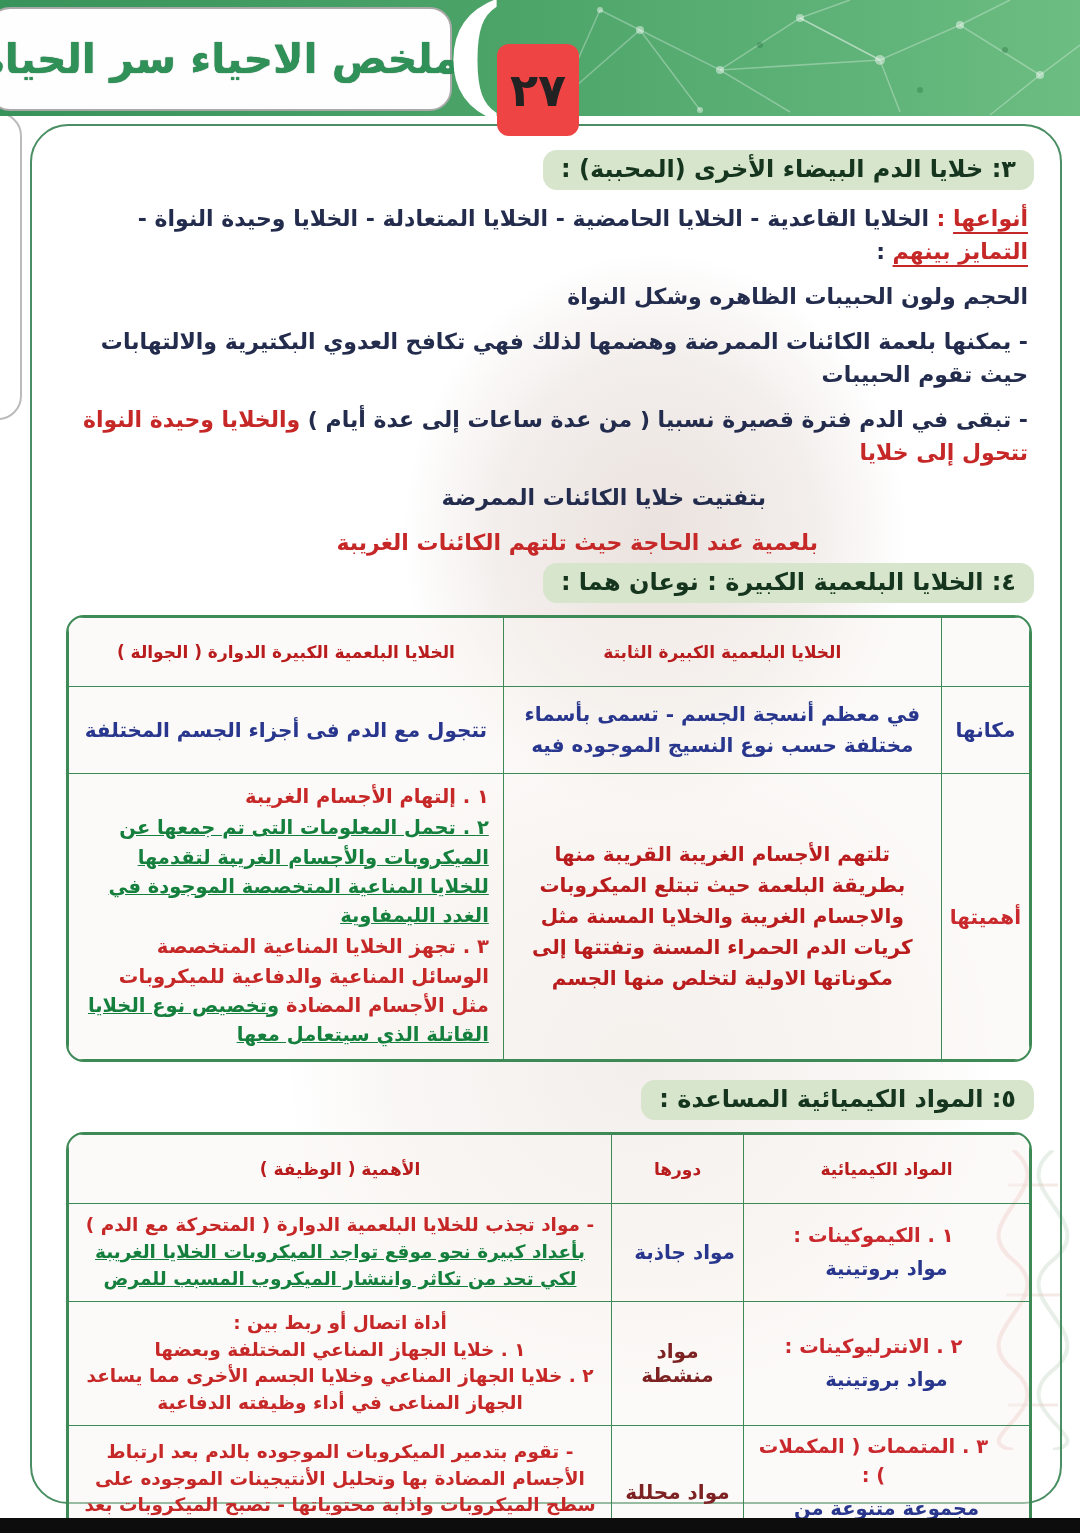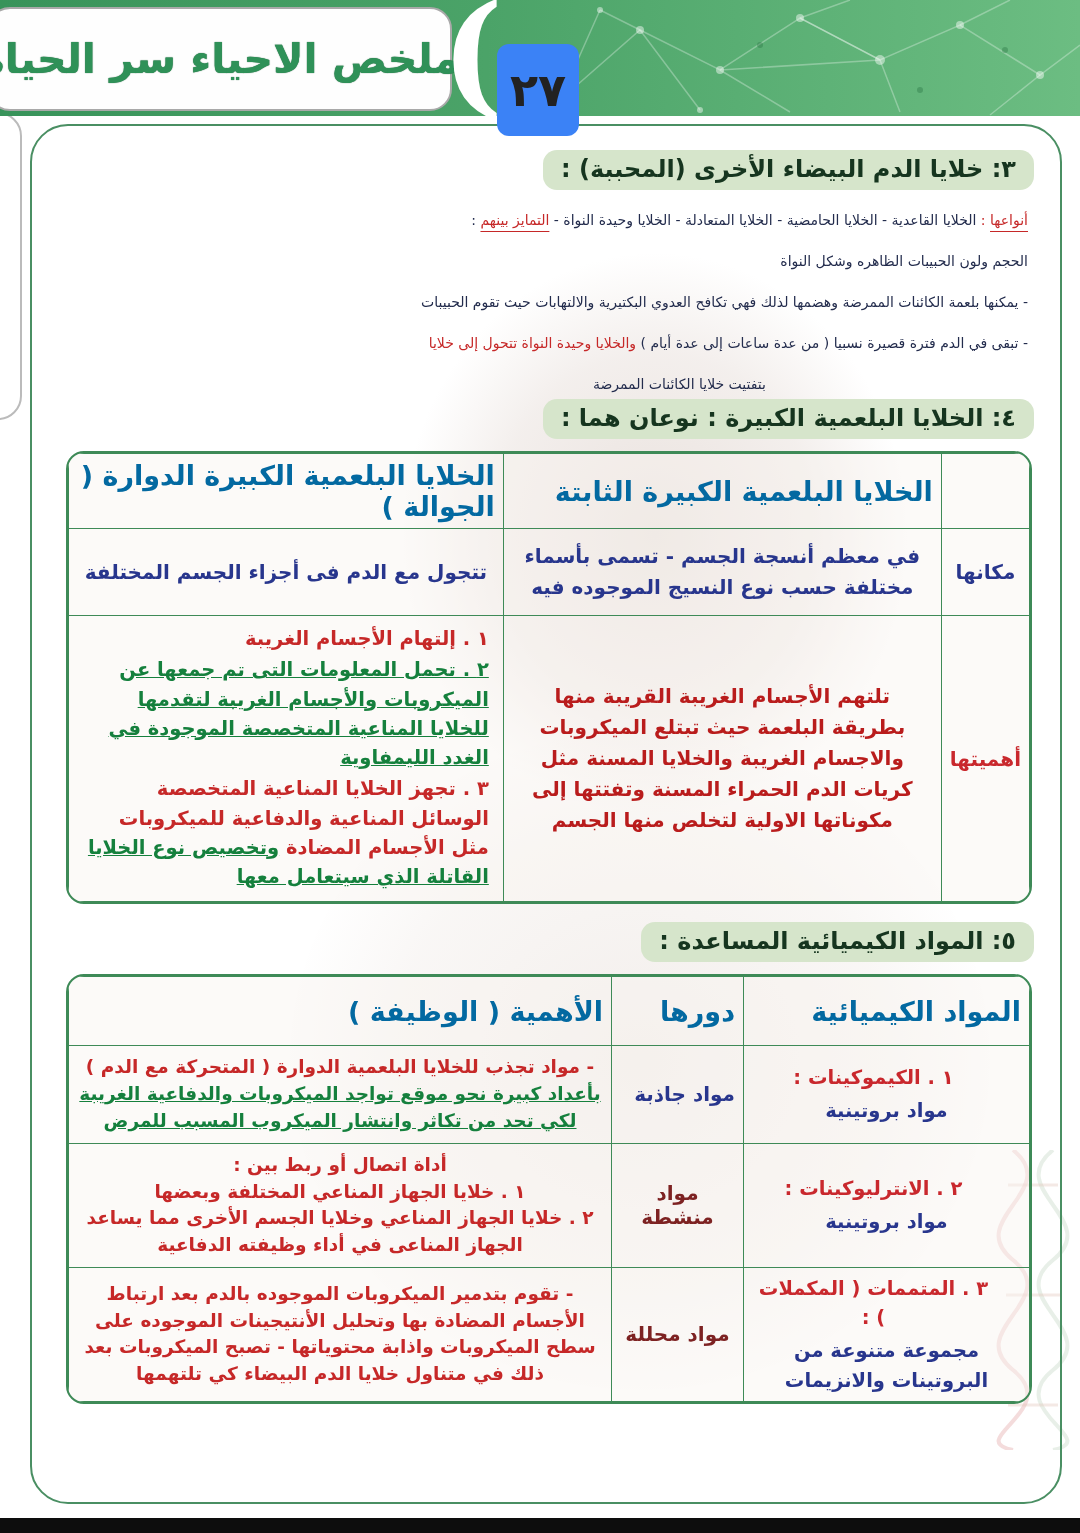--- a/index.html
+++ b/index.html
@@ -14,47 +14,47 @@
   .wm-dna{right:-8px;top:1150px;opacity:.55;}
   
   .banner{position:absolute;left:0;top:0;width:1080px;height:116px;
     background:linear-gradient(90deg,#38935a 0%,#4ba368 45%,#6cbd82 100%);overflow:visible;z-index:3;}
   .mesh{position:absolute;left:0;top:0;}
   .title-box{position:absolute;left:-12px;top:7px;width:460px;height:100px;background:#fefefe;
     border:2px solid #a9a9a9;border-radius:22px;display:flex;align-items:center;justify-content:center;z-index:2;}
   .title-text{font-size:41px;font-weight:bold;color:#2f9158;text-shadow:0 0 1px #1b5c36;white-space:nowrap;}
   .paren{position:absolute;left:441px;top:-16px;font-size:132px;font-weight:bold;color:#ffffff;
     line-height:140px;z-index:2;font-family:"DejaVu Serif",serif;}
-  .page-tab{position:absolute;left:497px;top:44px;width:82px;height:92px;background:#3b82f6;
+  .page-tab{position:absolute;left:497px;top:44px;width:82px;height:92px;background:#ef4444;
     border-radius:12px;display:flex;align-items:center;justify-content:center;z-index:4;}
   .page-num{font-size:46px;font-weight:bold;color:#222222;}
   
   .edge-sliver{position:absolute;left:-30px;top:112px;width:48px;height:304px;background:#ffffff;
     border:2px solid #bbbbbb;border-radius:24px;z-index:1;}
   .bottom-bar{position:absolute;left:0;bottom:0;width:1080px;height:15px;background:#0d0d0d;z-index:5;}
   
   .frame{position:absolute;left:30px;top:124px;width:1032px;height:1380px;border:2px solid #4a8f63;
     border-radius:38px;z-index:2;box-sizing:border-box;padding:24px 22px 0;direction:rtl;}
   
   .pill{width:fit-content;background:#d6e5cb;border-radius:14px;padding:5px 18px 7px;
     font-size:24px;font-weight:bold;color:#16351f;margin:0 4px 0 0;}
   
-  .para{font-size:14px;font-weight:normal;color:#232c4d;line-height:1.5;margin:20px 10px 0;}
+  .para{font-size:22px;font-weight:bold;color:#232c4d;line-height:1.5;margin:12px 10px 0;}
   .red{color:#c62828;}
   .blue{color:#15803d;text-decoration:underline;}
   .dark{color:#232c4d;}
   .u-red{color:#c62828;text-decoration:underline;text-decoration-color:#c62828;text-underline-offset:6px;}
   .indent1{padding-right:262px;}
   .indent2{padding-right:210px;}
   
   .tbl-wrap{border:2px solid #3e8a57;border-radius:18px;overflow:hidden;
     background:rgba(248,245,240,.45);margin:12px 6px 0 12px;}
   table{width:100%;border-collapse:collapse;direction:rtl;}
   td{border:1.5px solid #3e8a57;font-weight:bold;text-align:center;vertical-align:middle;padding:6px 8px;}
-  .t-head{color:#0369a1;font-size:27px;height:56px;text-align:right;}
+  .t-head{color:#b91c1c;font-size:17px;height:56px;}
   .lbl-blue{color:#28368d;font-size:20px;}
   .lbl-red{color:#c9282d;font-size:20px;}
   .cell-blue{color:#28368d;font-size:20px;line-height:1.55;}
   .cell-red{color:#b91c1c;font-size:20px;line-height:1.55;}
   .list{text-align:right;font-size:19.5px;line-height:1.5;padding:8px 14px;}
   .list div{margin-bottom:2px;}
   
   .name-cell{font-size:19.5px;line-height:1.5;}
   .name-line{color:#c9282d;padding-right:26px;}
   .name-sub{color:#28368d;margin-top:4px;}
@@ -116,20 +116,21 @@
     <div class="pill">٣: خلايا الدم البيضاء الأخرى (المحببة) :</div>
     <div class="para">
       <span class="u-red">أنواعها</span><span class="red"> : </span><span class="dark">الخلايا القاعدية - الخلايا الحامضية - الخلايا المتعادلة - الخلايا وحيدة النواة - </span><span class="u-red">التمايز بينهم</span><span class="dark"> :</span>
     </div>
     <div class="para">الحجم ولون الحبيبات الظاهره وشكل النواة</div>
     <div class="para">- يمكنها بلعمة الكائنات الممرضة وهضمها لذلك فهي تكافح العدوي البكتيرية والالتهابات حيث تقوم الحبيبات</div>
     <div class="para">
       <span class="dark">- تبقى في الدم فترة قصيرة نسبيا ( من عدة ساعات إلى عدة أيام )  </span><span class="red">والخلايا وحيدة النواة تتحول إلى خلايا</span>
     </div>
     <div class="para indent1">بتفتيت خلايا الكائنات الممرضة</div>
+    <div class="para indent2 red">بلعمية عند الحاجة حيث تلتهم الكائنات الغريبة</div>
 
     <div class="pill" style="margin-top:4px;">٤: الخلايا البلعمية الكبيرة : نوعان هما :</div>
     <div class="tbl-wrap">
       <table>
         <colgroup>
             <col style="width:56px">
             <col style="width:438px">
             <col>
           </colgroup>
         <tbody>
@@ -171,21 +172,21 @@
           <td class="t-head">الأهمية ( الوظيفة )</td>
         </tr>
         <tr>
           <td class="name-cell">
             <div class="name-line">١ . الكيموكينات :</div>
             <div class="name-sub">مواد بروتينية</div>
           </td>
           <td class="role-blue">مواد جاذبة</td>
           <td class="imp">
             <span class="red">- مواد تجذب للخلايا البلعمية الدوارة ( المتحركة مع الدم )</span>
-            <span class="blue">بأعداد كبيرة نحو موقع تواجد الميكروبات والدفاعية الغريبة لكي تحد من تكاثر وانتشار الميكروب المسبب للمرض</span>
+            <span class="blue">بأعداد كبيرة نحو موقع تواجد الميكروبات الخلايا الغريبة لكي تحد من تكاثر وانتشار الميكروب المسبب للمرض</span>
           </td>
         </tr>
         <tr>
           <td class="name-cell">
             <div class="name-line">٢ . الانترليوكينات :</div>
             <div class="name-sub">مواد بروتينية</div>
           </td>
           <td class="role-maroon">مواد منشطة</td>
           <td class="imp">
             <span class="red preline">أداة اتصال أو ربط بين :

